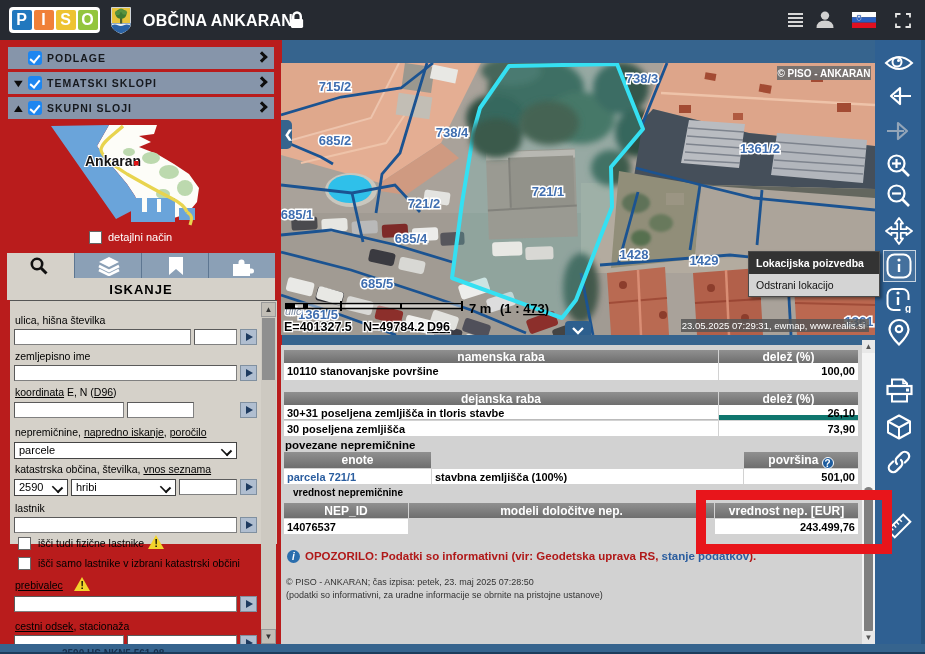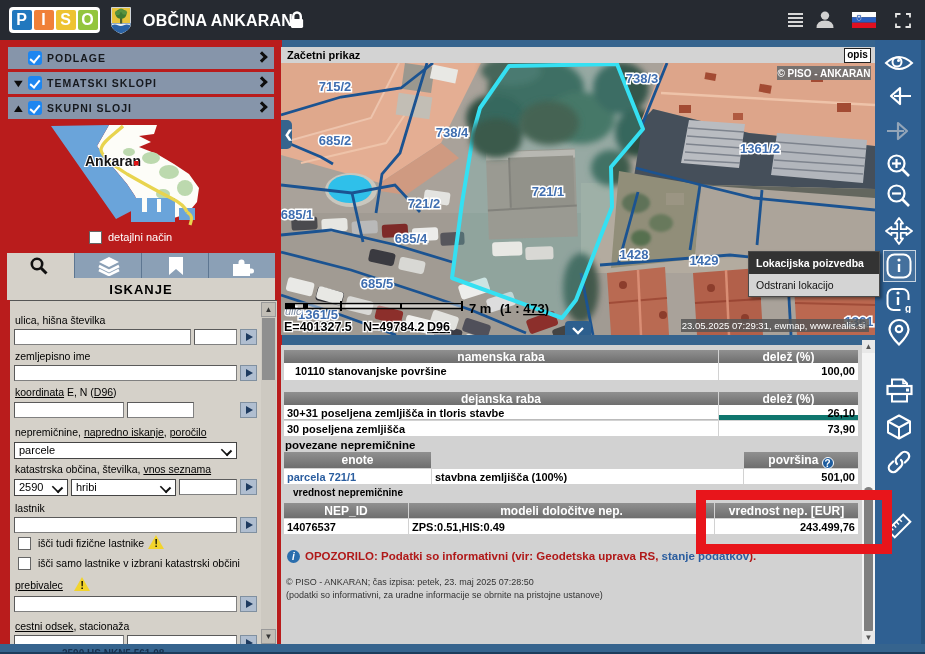--- a/index.html
+++ b/index.html
@@ -149,21 +149,21 @@
     </div>
     <div style="position:absolute;left:201px;top:0;width:67px;height:25px;background:#8ba0b6;border-left:1px solid #5d7691;">
       <svg style="position:absolute;left:22px;top:3px;" width="24" height="20" viewBox="0 0 24 20">
             <path d="M2,8 h5.5 v-1.5 a3,3 0 1 1 6,0 V8 H19 v4.5 h1.5 a2.5,2.5 0 1 1 0,5 H19 v2.5 H2 Z" fill="#fff"></path>
           </svg>
     </div>
   </div>
 
   <div style="position:absolute;left:7px;top:238px;width:268px;height:22px;background:#d5d1c9;color:#000;font-weight:bold;font-size:13px;letter-spacing:1px;text-align:center;line-height:23px;">ISKANJE</div>
 
-  <div style="position:absolute;left:10px;top:260px;width:267px;height:344px;background:#d5d1c9;border-top:1px solid #555;">
+  <div style="position:absolute;left:10px;top:260px;width:267px;height:244px;background:#d5d1c9;border-top:1px solid #555;">
     <div class="flabel" style="left:5px;top:13px;">ulica, hišna številka</div>
     <div class="inp" style="left:4px;top:28px;width:177px;"></div>
     <div class="inp" style="left:184px;top:28px;width:43px;"></div>
     <div class="gobtn" style="left:230px;top:28px;"></div>
     <div class="flabel" style="left:5px;top:49px;">zemljepisno ime</div>
     <div class="inp" style="left:4px;top:64px;width:223px;"></div>
     <div class="gobtn" style="left:230px;top:64px;"></div>
     <div class="flabel" style="left:5px;top:85px;"><u>koordinata</u> E, N (<u>D96</u>)</div>
     <div class="inp" style="left:4px;top:101px;width:110px;"></div>
     <div class="inp" style="left:117px;top:101px;width:67px;"></div>
@@ -193,24 +193,20 @@
     <div class="gobtn" style="left:230px;top:334px;"></div>
   </div>
 
   <div style="position:absolute;left:261px;top:262px;width:15px;height:342px;background:#cdc9c1;">
     <div style="position:absolute;left:0;top:0;width:15px;height:15px;background:#c2beb6;border:1px solid #999;font-size:8px;text-align:center;line-height:14px;color:#333;">▲</div>
     <div style="position:absolute;left:1px;top:16px;width:13px;height:62px;background:#8f8f8f;"></div>
     <div style="position:absolute;left:0;bottom:0;width:15px;height:15px;background:#c2beb6;border:1px solid #999;font-size:8px;text-align:center;line-height:14px;color:#333;">▼</div>
   </div>
 </div>
 
-<div id="maphdr">
-  <div style="position:absolute;left:6px;top:2px;font-size:11px;font-weight:bold;color:#000;">Začetni prikaz</div>
-  <div style="position:absolute;left:563px;top:1px;width:27px;height:15px;background:#fff;border:1.5px solid #222;font-size:10px;font-weight:bold;text-align:center;line-height:12px;color:#000;">opis</div>
-</div>
 <div id="mapbox" style="position:absolute;left:281px;top:63px;width:594px;height:272px;background:#aaa49c;overflow:hidden;">
 <svg width="594" height="272" viewBox="0 0 594 272">
 
   <rect width="594" height="272" fill="#a9a29a"></rect>
   <rect x="0" y="150" width="350" height="122" fill="#a19b93"></rect>
   <rect x="300" y="120" width="294" height="90" fill="#b3ab9f"></rect>
 
   <polygon points="0,0 200,0 160,80 99,120 0,92" fill="#e4ae93"></polygon>
   <polygon points="0,0 118,0 90,55 0,80" fill="#dfa88c"></polygon>
   <path d="M0,80 L90,55 L118,0" fill="none" stroke="#edc4ad" stroke-width="2"></path>
@@ -411,21 +407,21 @@
   <svg width="12" height="8" viewBox="0 0 12 8" style="margin-top:3px;">
           <path d="M1,1 L6,6 L11,1" fill="none" stroke="#fff" stroke-width="2.4"></path>
         </svg>
 </div>
 </div>
 
 <div id="results">
 
   <div class="thead" style="left:3px;top:5px;width:434px;">namenska raba</div>
   <div class="thead" style="left:438px;top:5px;width:139px;">delež (%)</div>
-  <div class="tcell" style="left:3px;top:18px;width:434px;height:17px;line-height:17px;padding-left:11px;">10110 stanovanjske površine</div>
+  <div class="tcell" style="left:3px;top:18px;width:434px;height:17px;line-height:17px;padding-left:3px;">10110 stanovanjske površine</div>
   <div class="tcell" style="left:438px;top:18px;width:139px;height:17px;line-height:17px;text-align:right;padding-right:3px;">100,00</div>
 
   <div class="thead" style="left:3px;top:47px;width:434px;text-align:center;">dejanska raba</div>
   <div class="thead" style="left:438px;top:47px;width:139px;">delež (%)</div>
   <div class="tcell" style="left:3px;top:60px;width:434px;padding-left:3px;border-bottom:1px solid #bbb;">30+31 poseljena zemljišča in tloris stavbe</div>
   <div class="tcell" style="left:438px;top:60px;width:139px;text-align:right;padding-right:3px;border-bottom:5px solid #0f766e;">26,10</div>
   <div class="tcell" style="left:3px;top:76px;width:434px;padding-left:3px;">30 poseljena zemljišča</div>
   <div class="tcell" style="left:438px;top:76px;width:139px;text-align:right;padding-right:3px;">73,90</div>
 
   <div style="position:absolute;left:4px;top:94px;font-size:11.5px;font-weight:bold;color:#000;">povezane nepremičnine</div>
@@ -433,21 +429,20 @@
   <div class="thead" style="left:463px;top:107px;width:114px;height:16px;line-height:17px;">površina <span class="qmark">?</span></div>
   <div class="tcell" style="left:3px;top:124px;width:147px;padding-left:3px;color:#2a5d9f;">parcela 721/1</div>
   <div class="tcell" style="left:151px;top:124px;width:311px;padding-left:3px;">stavbna zemljišča (100%)</div>
   <div class="tcell" style="left:463px;top:124px;width:114px;text-align:right;padding-right:3px;">501,00</div>
 
   <div style="position:absolute;left:12px;top:142px;font-size:10px;font-weight:bold;color:#000;">vrednost nepremičnine</div>
   <div class="thead" style="left:3px;top:158px;width:124px;height:15px;line-height:16px;">NEP_ID</div>
   <div class="thead" style="left:128px;top:158px;width:305px;height:15px;line-height:16px;">modeli določitve nep.</div>
   <div class="thead" style="left:434px;top:158px;width:143px;height:15px;line-height:16px;">vrednost nep. [EUR]</div>
   <div class="tcell" style="left:3px;top:174px;width:124px;padding-left:3px;">14076537</div>
-  <div class="tcell" style="left:128px;top:174px;width:305px;padding-left:3px;">ZPS:0.51,HIS:0.49</div>
   <div class="tcell" style="left:434px;top:174px;width:143px;text-align:right;padding-right:3px;">243.499,76</div>
 
   <div style="position:absolute;left:6px;top:205px;width:13px;height:13px;border-radius:50%;background:#2a6dad;color:#fff;font-size:10px;font-weight:bold;text-align:center;line-height:13px;font-style:italic;">i</div>
   <div style="position:absolute;left:24px;top:205px;font-size:11.5px;font-weight:bold;color:#b01818;">OPOZORILO: Podatki so informativni (vir: Geodetska uprava RS, <span style="color:#2a5d9f;">stanje podatkov</span>).</div>
 
   <div style="position:absolute;left:5px;top:232px;font-size:9px;color:#333;">© PISO - ANKARAN; čas izpisa: petek, 23. maj 2025 07:28:50</div>
   <div style="position:absolute;left:5px;top:245px;font-size:9px;color:#333;">(podatki so informativni, za uradne informacije se obrnite na pristojne ustanove)</div>
 
   <div style="position:absolute;left:581px;top:-5px;width:13px;height:304px;background:#f4f4f4;">
     <div style="position:absolute;left:0;top:0;width:13px;height:13px;background:#e8e8e8;color:#555;font-size:8px;text-align:center;line-height:13px;">▲</div>

